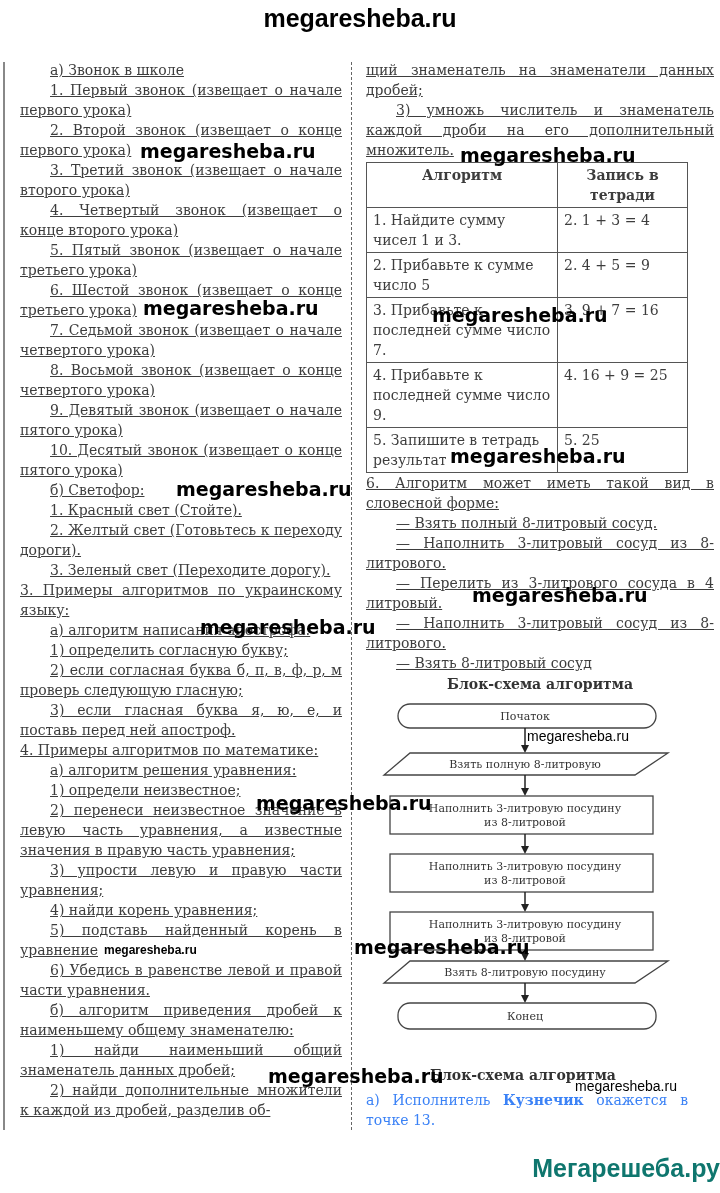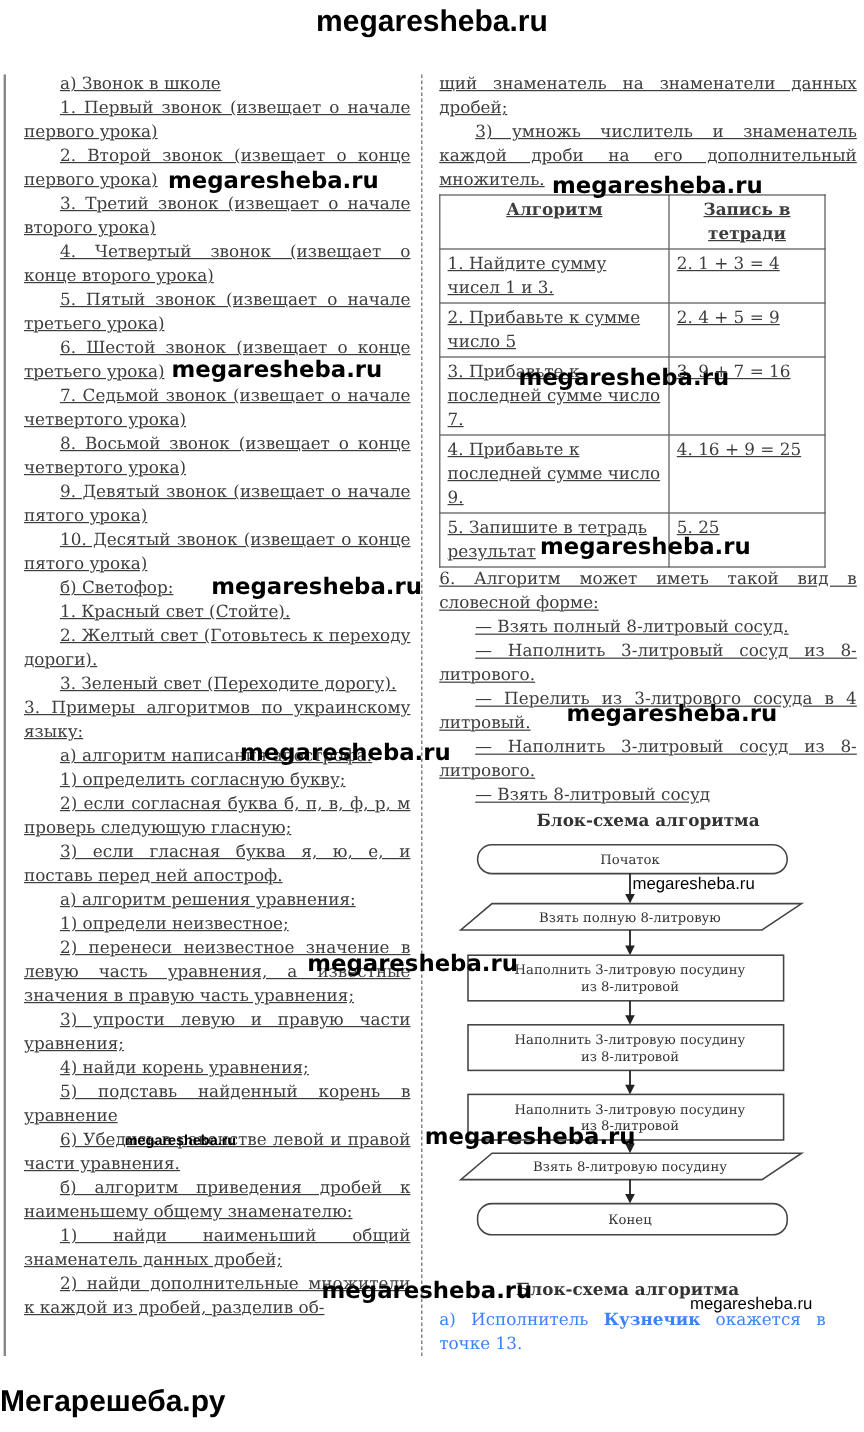--- a/index.html
+++ b/index.html
@@ -1,29 +1,29 @@
 <!DOCTYPE html>
 <html><head>
 <meta charset="utf-8">
 <style>
   html, body { margin: 0; padding: 0; background: #fff; }
   body { width: 720px; height: 1193px; position: relative; overflow: hidden; color: #3a3a3a; }
   .site-header { position: absolute; top: 0; left: 0; width: 720px; height: 40px; text-align: center;
     font-family: "Liberation Sans", sans-serif; font-weight: bold; font-size: 25px; color: #000; line-height: 36px; }
-  .site-footer { position: absolute; top: 1148px; left: 0; width: 720px; height: 40px; text-align: left;
-    font-family: "Liberation Sans", sans-serif; font-weight: bold; font-size: 25px; color: #000000; line-height: 40px; }
+  .site-footer { position: absolute; top: 1148px; left: 0; width: 720px; height: 40px; text-align: right;
+    font-family: "Liberation Sans", sans-serif; font-weight: bold; font-size: 25px; color: #0f766e; line-height: 40px; }
   .left-rule { position: absolute; left: 3px; top: 62px; width: 2px; height: 1068px; background: #888; }
   .mid-rule { position: absolute; left: 351px; top: 62px; width: 0; height: 1068px; border-left: 1.5px dashed #666; }
   .col { position: absolute; font-family: "DejaVu Serif", serif; font-size: 14px; line-height: 20px; color: #3d3d3d; }
   .col-left { left: 20px; top: 60px; width: 322px; }
   .col-right { left: 366px; top: 60px; width: 348px; }
   .p { margin: 0; text-align: justify; text-decoration: underline; }
   .ind { text-indent: 30px; }
   table.algo { border-collapse: collapse; width: 322px; margin-top: 2px; font-size: 14px; line-height: 20px; }
-  table.algo th, table.algo td { border: 1.5px solid #555; padding: 2px 6px; vertical-align: top; text-align: left; text-decoration: underline; }
+  table.algo th, table.algo td { border: 1.5px solid #555; padding: 2px 6px; vertical-align: top; text-align: left; }
   table.algo th { text-align: center; font-weight: bold; }
   .flow { position: absolute; left: 380px; top: 676px; width: 320px; height: 370px; }
   .flow-title { position: absolute; left: 0; width: 320px; text-align: center; font-family: "DejaVu Serif", serif;
     font-weight: bold; font-size: 14px; color: #333; }
   .caption { position: absolute; left: 430px; top: 1067px; font-family: "DejaVu Serif", serif; font-weight: bold; font-size: 14px; color: #333; }
   .answer { position: absolute; left: 366px; top: 1090px; width: 322px; font-family: "DejaVu Serif", serif; font-size: 14px; line-height: 20px; color: #3b82f6; text-align: justify; }
   .wm { position: absolute; font-family: "DejaVu Sans", sans-serif; font-weight: bold; color: #000; font-size: 19px; white-space: nowrap; }
   .wm-small { position: absolute; font-family: "Liberation Sans", sans-serif; color: #000; font-size: 14px; white-space: nowrap; }
   svg text { font-family: "DejaVu Serif", serif; font-size: 11px; fill: #333; }
 </style>
@@ -48,20 +48,21 @@
     <p class="p ind">10. Десятый звонок (извещает о конце пятого урока)</p>
     <p class="p ind">б) Светофор:</p>
     <p class="p ind">1. Красный свет (Стойте).</p>
     <p class="p ind">2. Желтый свет (Готовьтесь к переходу дороги).</p>
     <p class="p ind">3. Зеленый свет (Переходите дорогу).</p>
     <p class="p">3.   Примеры алгоритмов по украинскому языку:</p>
     <p class="p ind">а) алгоритм написания апострофа:</p>
     <p class="p ind">1) определить согласную букву;</p>
     <p class="p ind">2) если согласная буква б, п, в, ф, р, м проверь следующую гласную;</p>
     <p class="p ind">3) если гласная буква я, ю, е, и поставь перед ней апостроф.</p>
+    <p class="p">4.   Примеры алгоритмов по математике:</p>
     <p class="p ind">а) алгоритм решения уравнения:</p>
     <p class="p ind">1) определи неизвестное;</p>
     <p class="p ind">2) перенеси неизвестное значение в левую часть уравнения, а известные значения в правую часть уравнения;</p>
     <p class="p ind">3) упрости левую и правую части уравнения;</p>
     <p class="p ind">4) найди корень уравнения;</p>
     <p class="p ind">5) подставь найденный корень в уравнение</p>
     <p class="p ind">6) Убедись в равенстве левой и правой части уравнения.</p>
     <p class="p ind">б) алгоритм приведения дробей к наименьшему общему знаменателю:</p>
     <p class="p ind">1) найди наименьший общий знаменатель данных дробей;</p>
     <p class="p ind">2) найди дополнительные множители к каждой из дробей, разделив об-</p>

